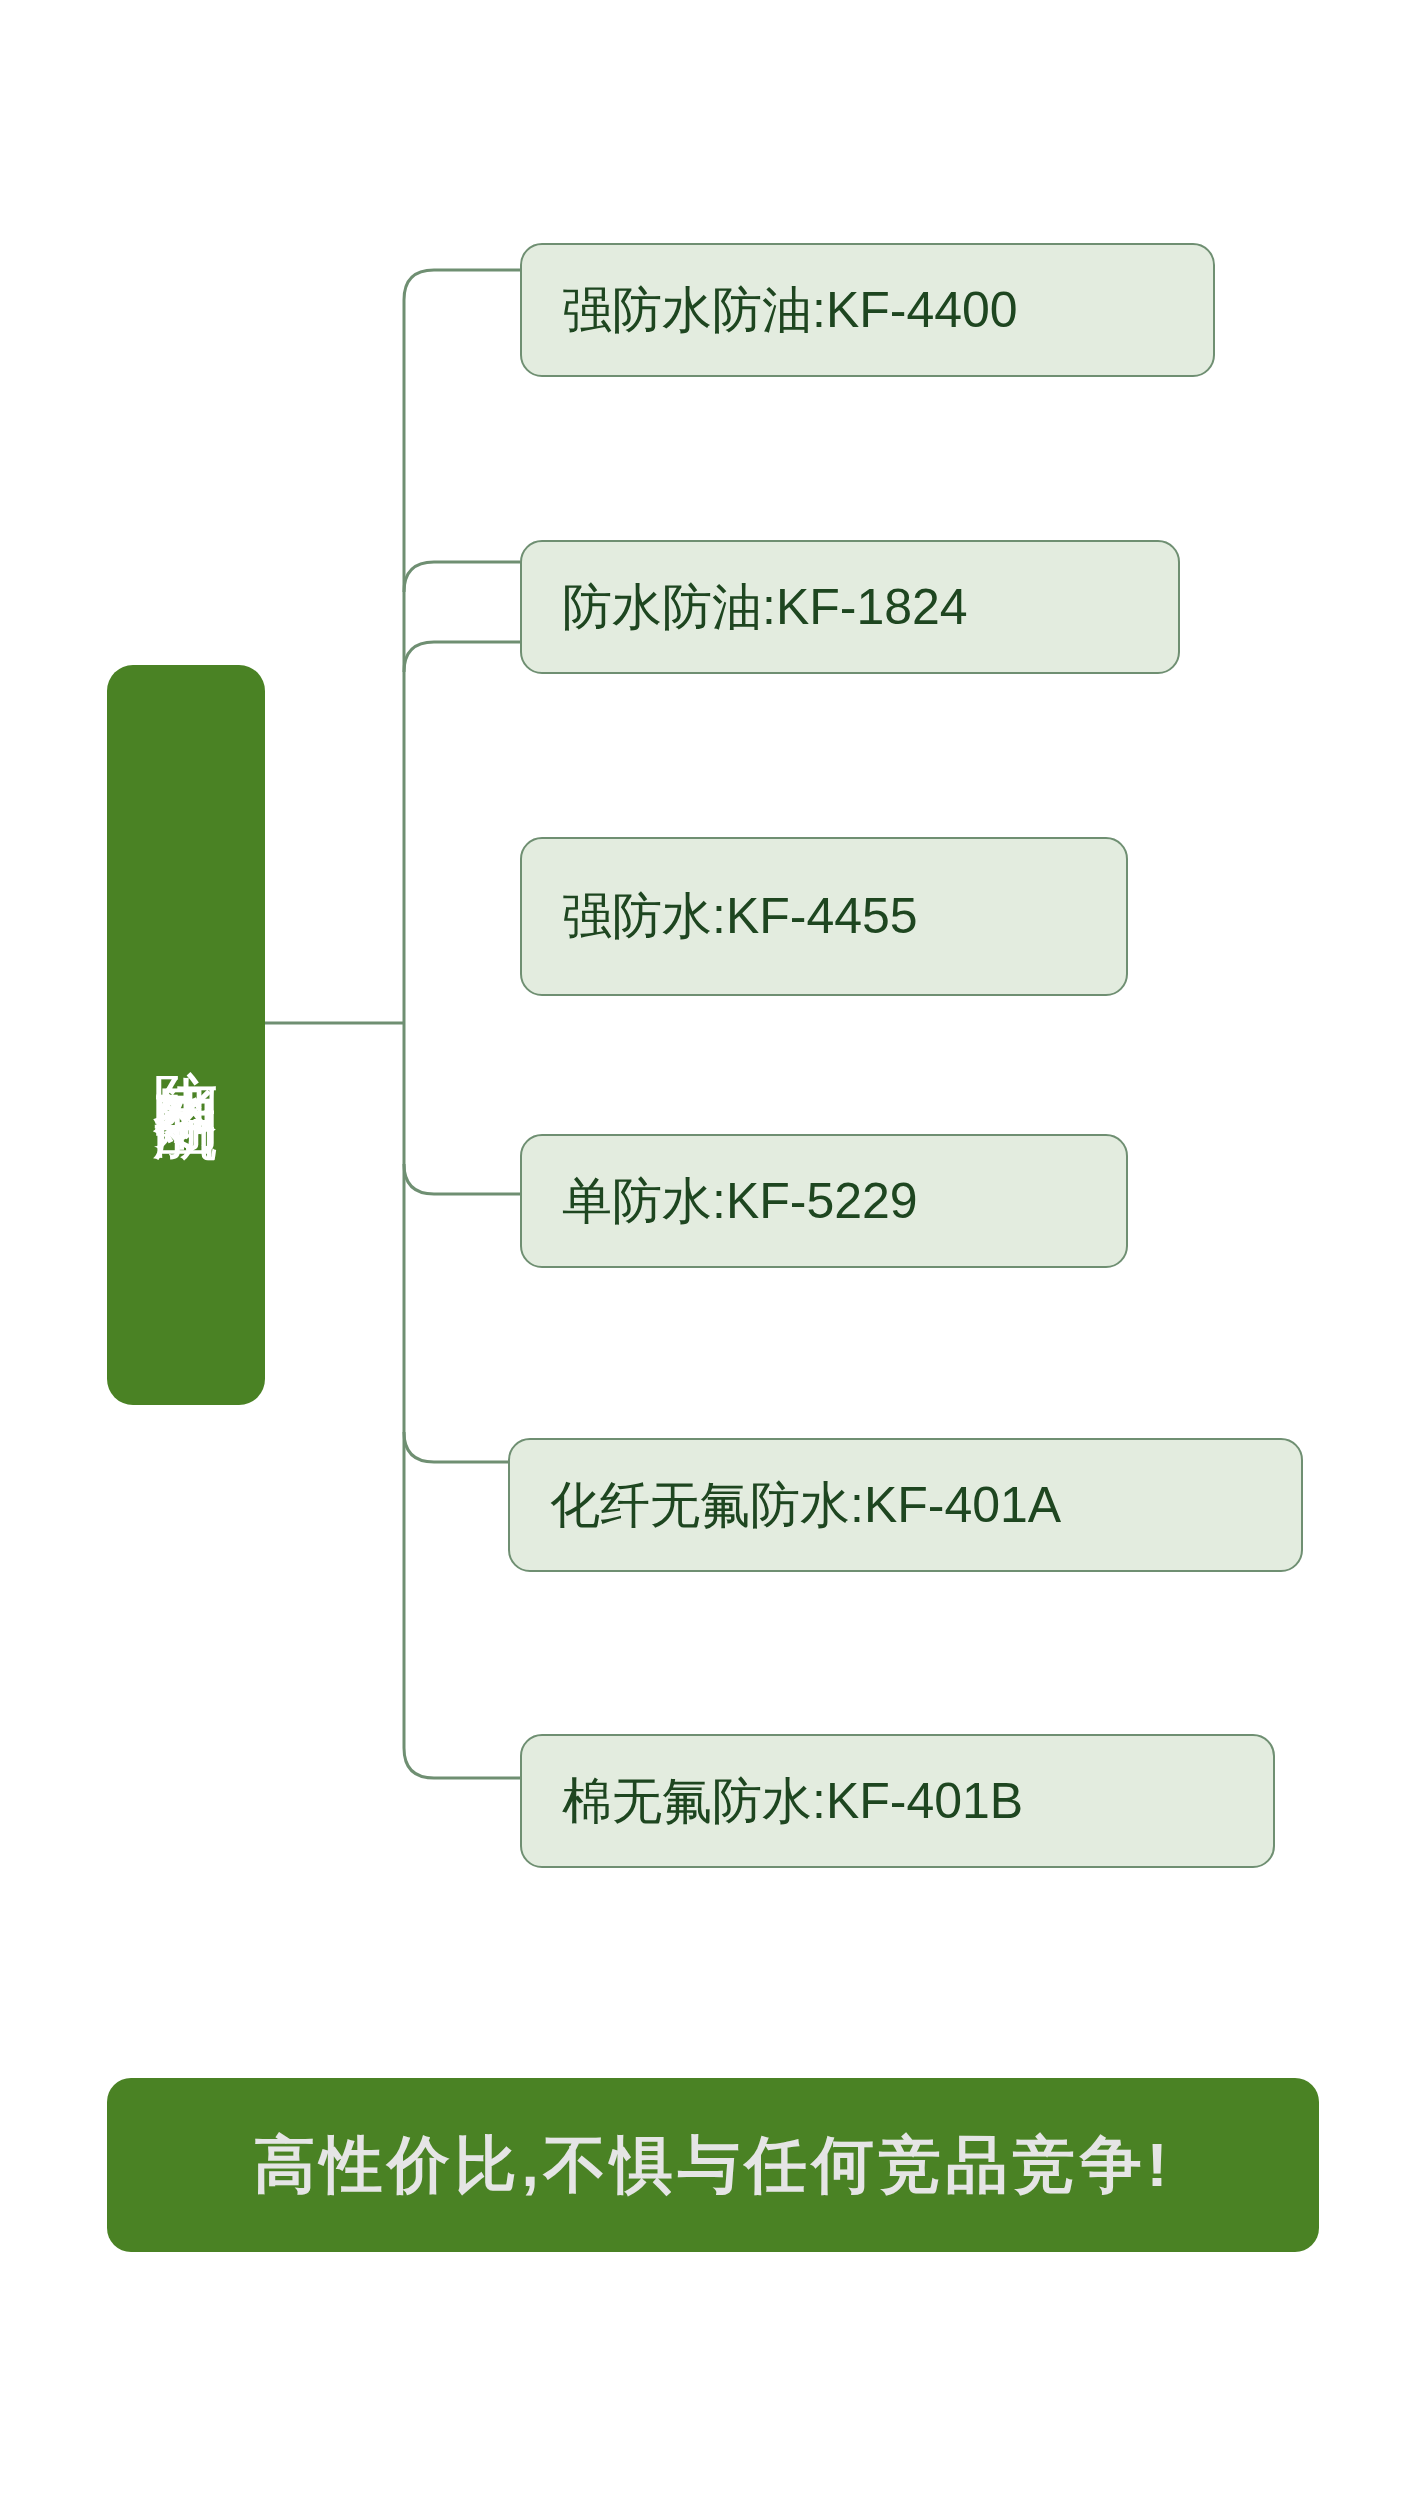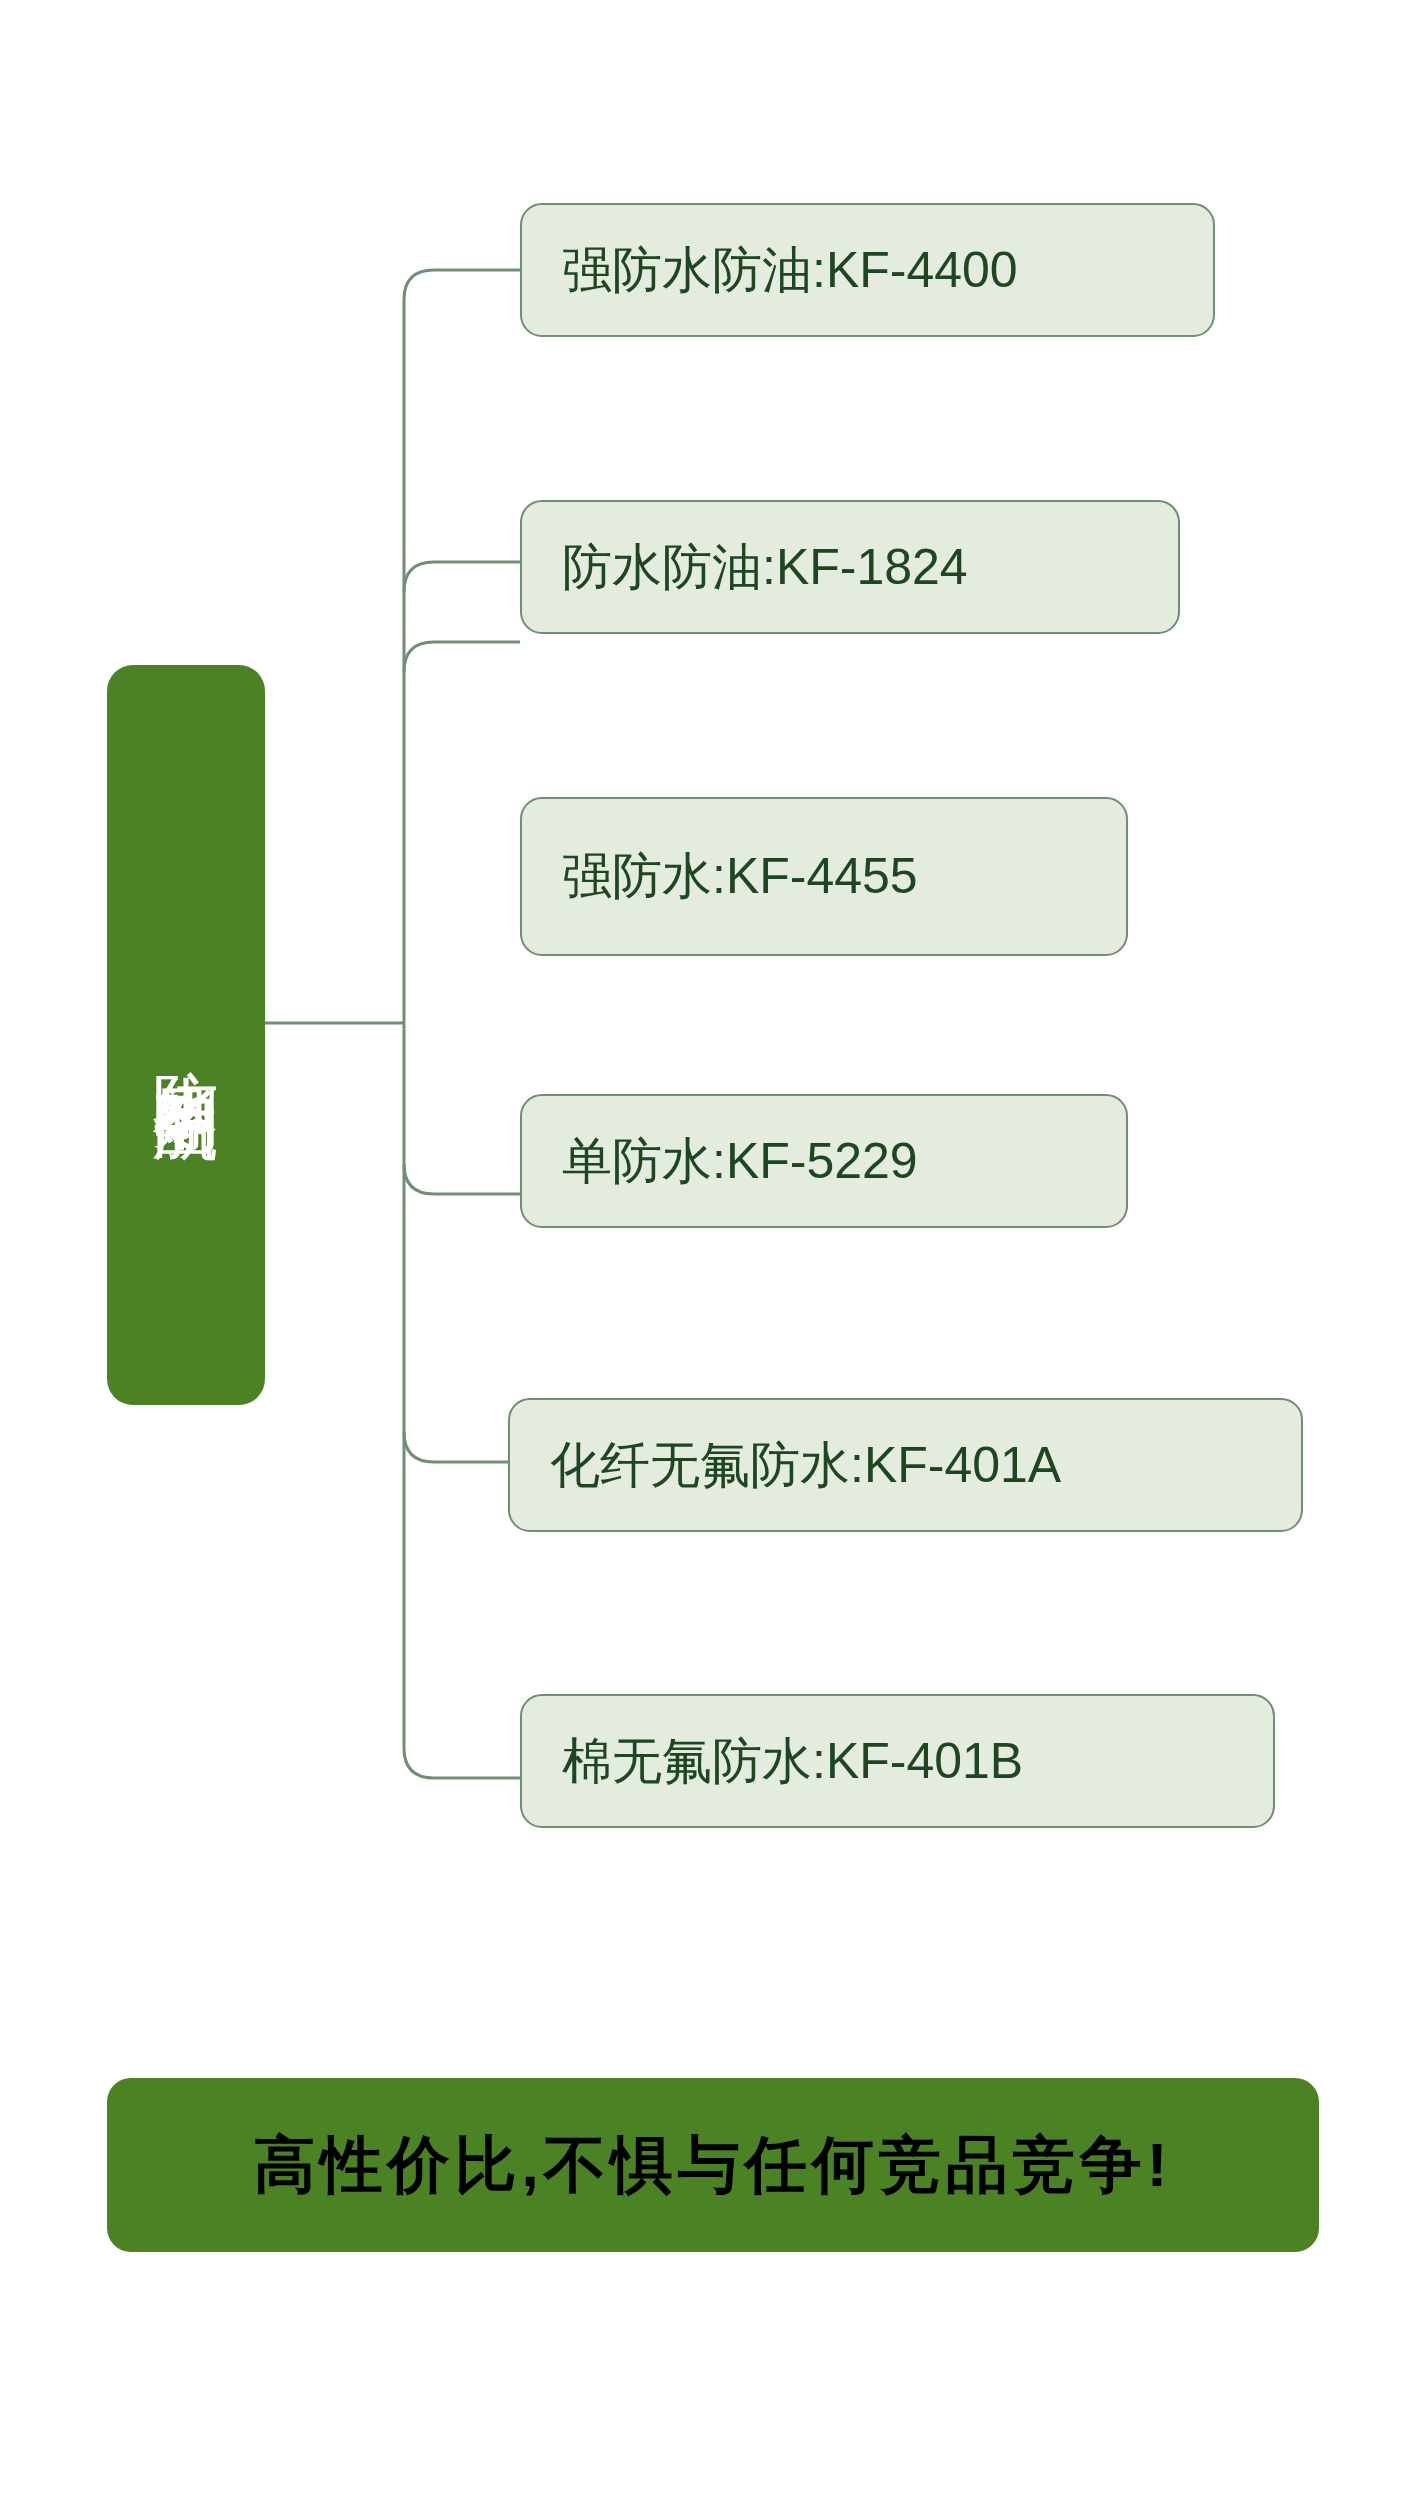--- a/index.html
+++ b/index.html
@@ -58,20 +58,21 @@
   .child-node {
     position: absolute;
     background: #e3ecdf;
     border: 2px solid #6f8f72;
     border-radius: 22px;
     box-sizing: border-box;
     display: flex;
     align-items: center;
     padding-left: 40px;
     padding-right: 30px;
+    margin-top: 40px;
   }
   .child-node .label {
     color: #1e4620;
     font-size: 50px;
     line-height: 1.1;
     white-space: nowrap;
     font-family: "Liberation Sans", "DejaVu Sans", sans-serif;
   }
 
   
@@ -82,21 +83,21 @@
     width: 1212px;
     height: 174px;
     background: #4a8224;
     border-radius: 24px;
     box-sizing: border-box;
     display: flex;
     align-items: center;
     justify-content: center;
   }
   .banner .label {
-    color: #000000;
+    color: #e5e5e5;
     font-size: 62px;
     font-weight: 700;
     letter-spacing: 5px;
     white-space: nowrap;
     font-family: "Liberation Sans", "DejaVu Sans", sans-serif;
   }
 </style>
 </head>
 <body>
 

